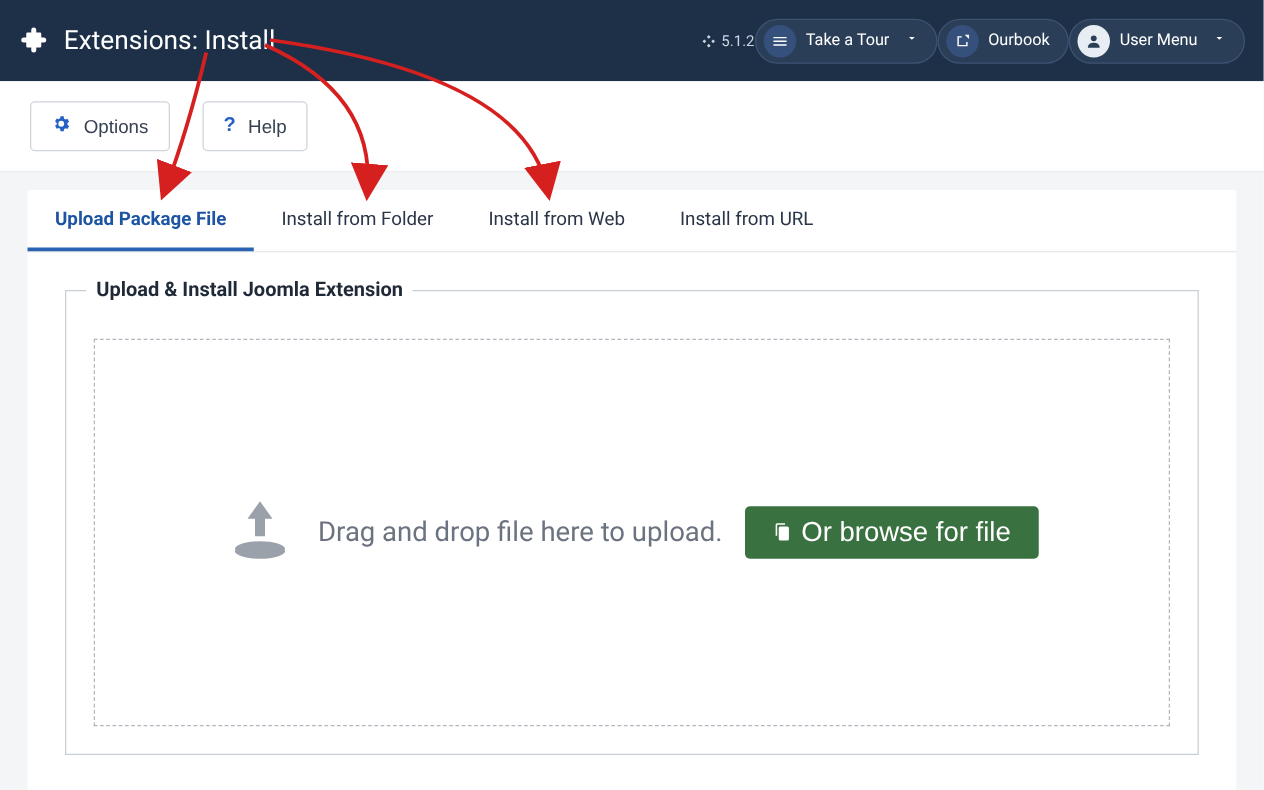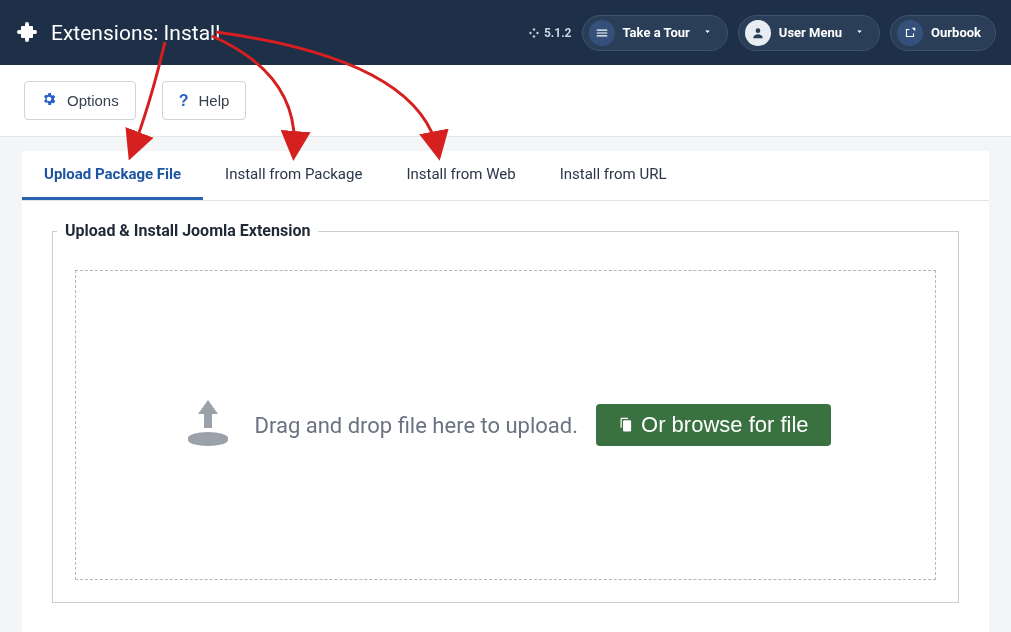--- a/index.html
+++ b/index.html
@@ -19,21 +19,21 @@
       padding: 0 15px;
       color: #fff;
       justify-content: space-between;
     }
     .header-left { display: flex; align-items: center; gap: 12px; }
     .page-title {
       font-size: 21px;
       font-weight: 400;
       color: #fff;
     }
-    .header-right { display: flex; align-items: center; gap: 10px; font-weight: bold; }
+    .header-right { display: flex; align-items: center; gap: 0; }
     .version-badge { color: #cbd5e1; font-size: 12px; display:flex; align-items:center; gap:4px; }
     .round-btn {
       background: #2a3e58;
       border: 1px solid #3c5372;
       border-radius: 22px;
       height: 36px;
       display: flex;
       align-items: center;
       padding: 0 14px 0 6px;
       color: #fff;
@@ -93,21 +93,21 @@
     }
     .fieldset {
       border: 1px solid #c8ced6;
       border-radius: 0;
       padding: 38px 22px 22px 22px;
       position: relative;
     }
     .fieldset-legend {
       position: absolute;
       top: -11px;
-      left: 4px;
+      left: 16px;
       background: #fff;
       padding: 0 8px;
       font-size: 16px;
       font-weight: 700;
       color: #1f2937;
     }
     .dropzone {
       border: 1px dashed #b0b7c0;
       min-height: 310px;
       display: flex;
@@ -174,40 +174,40 @@
           </svg>
       </span>
       <span>Take a Tour</span>
       <span class="chev">
         <svg width="11" height="11" viewBox="0 0 24 24" fill="#fff">
             <path d="M7 10l5 5 5-5z"></path>
           </svg>
       </span>
     </div>
     <div class="round-btn">
+      <span class="icon-circle">
+        <svg width="14" height="14" viewBox="0 0 24 24" fill="none" stroke="#fff" stroke-width="2.2">
+            <path d="M15 3h6v6M21 3l-9 9M5 5h6v2H7v10h10v-4h2v6H5z" fill="#fff" stroke="none"></path>
+          </svg>
+      </span>
+      <span>Ourbook</span>
+    </div>
+    <div class="round-btn">
       <span class="icon-circle" style="background:#e8edf3;">
         <svg width="14" height="14" viewBox="0 0 24 24" fill="#2a3e58">
             <circle cx="12" cy="8" r="4"></circle>
             <path d="M4 20c0-4 4-6 8-6s8 2 8 6v1H4z"></path>
           </svg>
       </span>
       <span>User Menu</span>
       <span class="chev">
         <svg width="11" height="11" viewBox="0 0 24 24" fill="#fff">
             <path d="M7 10l5 5 5-5z"></path>
           </svg>
       </span>
-    </div>
-    <div class="round-btn">
-      <span class="icon-circle">
-        <svg width="14" height="14" viewBox="0 0 24 24" fill="none" stroke="#fff" stroke-width="2.2">
-            <path d="M15 3h6v6M21 3l-9 9M5 5h6v2H7v10h10v-4h2v6H5z" fill="#fff" stroke="none"></path>
-          </svg>
-      </span>
-      <span>Ourbook</span>
     </div>
   </div>
 </div>
 
 <div class="toolbar">
   <div class="toolbar-right">
     <button class="btn">
       <span class="gear-icon">
         <svg width="16" height="16" viewBox="0 0 24 24" fill="#2561c4">
             <path d="M19.4 13l.1-1-.1-1 2-1.5-2-3.4-2.4.9a7 7 0 0 0-1.7-1L15 3h-4l-.3 2.5a7 7 0 0 0-1.7 1l-2.4-.9-2 3.4L6.6 11l-.1 1 .1 1-2 1.5 2 3.4 2.4-.9a7 7 0 0 0 1.7 1L11 21h4l.3-2.5a7 7 0 0 0 1.7-1l2.4.9 2-3.4zM12 15.5A3.5 3.5 0 1 1 12 8.5a3.5 3.5 0 0 1 0 7z"></path>
@@ -221,21 +221,21 @@
     </button>
   </div>
 </div>
 
 <div class="content-wrap">
   <div class="tabs">
     <div class="tab active">
       <span>Upload Package File</span>
     </div>
     <div class="tab">
-      <span>Install from Package</span>
+      <span>Install from Folder</span>
     </div>
     <div class="tab">
       <span>Install from Web</span>
     </div>
     <div class="tab">
       <span>Install from URL</span>
     </div>
   </div>
 
   <div class="panel">

